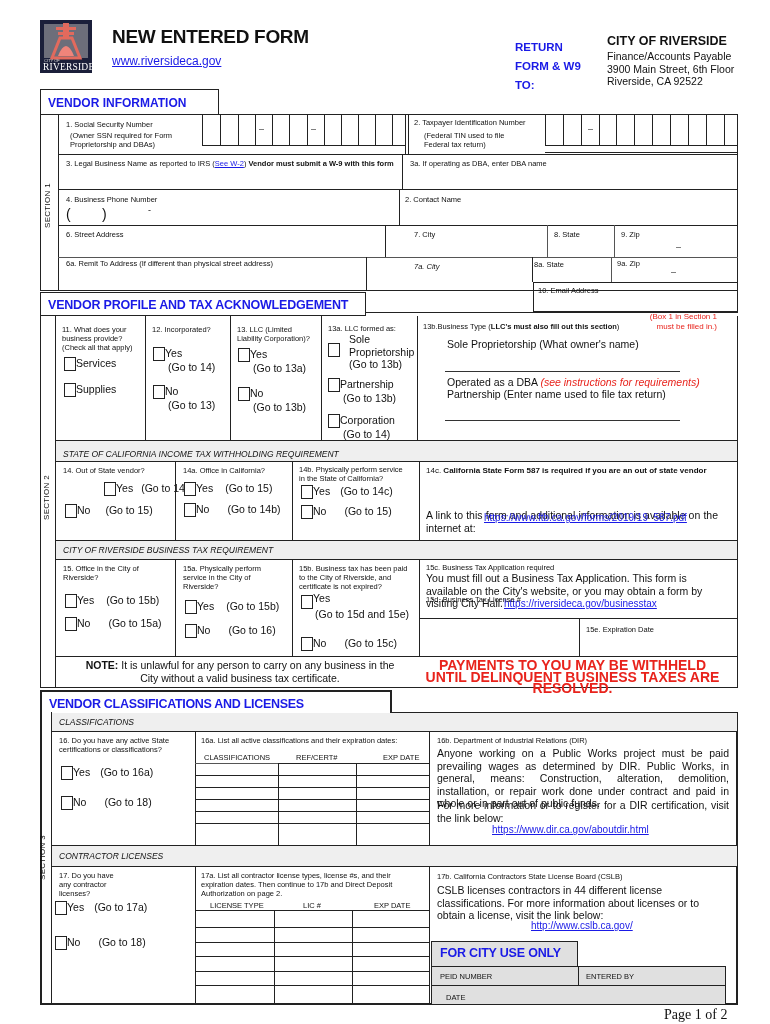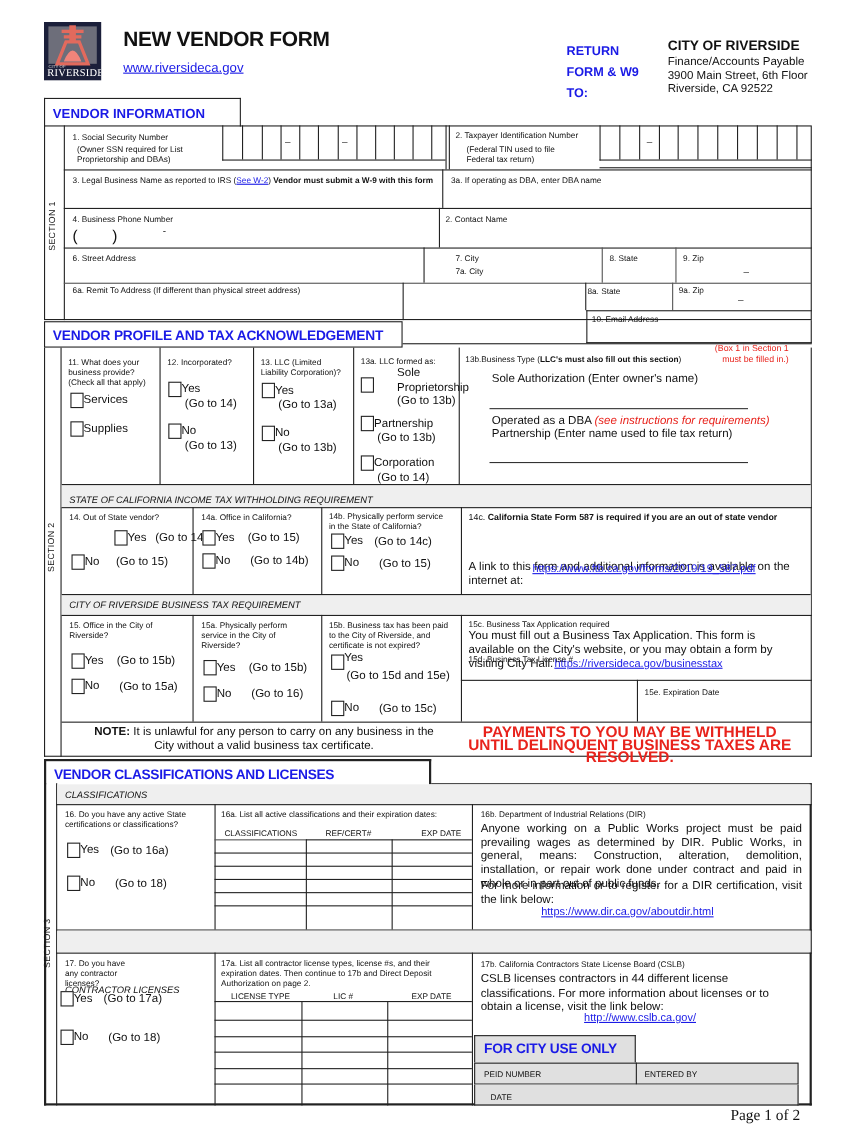--- a/index.html
+++ b/index.html
@@ -33,21 +33,21 @@
     <rect x="23" y="3" width="6" height="16" fill="#e26a5d"></rect>
     <rect x="16" y="7" width="20" height="3" fill="#e26a5d"></rect>
     <rect x="18" y="12" width="16" height="3" fill="#e26a5d"></rect>
     <polygon points="12,38 20,18 32,18 40,38" fill="none" stroke="#e26a5d" stroke-width="3"></polygon>
     <path d="M18 36 Q26 16 34 36 Z" fill="#f0847a"></path>
   </svg>
   <div class="abs" style="left:4px;top:38px;font-size:4px;color:#ddd;">CITY OF</div>
   <div class="abs" style="left:3px;top:42px;font-family:'Liberation Serif',serif;font-size:9.5px;color:#fff;letter-spacing:.2px;">RIVERSIDE</div>
 </div>
 
-<div class="abs" style="left:112px;top:26px;font-size:19px;font-weight:bold;letter-spacing:-.3px;">NEW VENDOR FORM</div>
+<div class="abs" style="left:112px;top:26px;font-size:19px;font-weight:bold;letter-spacing:-.3px;">NEW ENTERED FORM</div>
 <div class="abs link" style="left:112px;top:54px;font-size:12px;">www.riversideca.gov</div>
 
 <div class="abs blue" style="left:515px;top:38px;font-size:11.5px;font-weight:bold;line-height:19px;">
   <div>RETURN</div>
   <div>FORM &amp; W9</div>
   <div>TO:</div>
 </div>
 <div class="abs" style="left:607px;top:34px;">
   <div style="font-size:12.5px;font-weight:bold;margin-bottom:2px;">CITY OF RIVERSIDE</div>
   <div style="font-size:10.5px;line-height:12.5px;">Finance/Accounts  Payable</div>
@@ -55,21 +55,21 @@
   <div style="font-size:10.5px;line-height:12.5px;">Riverside, CA 92522</div>
 </div>
 
 <div class="hdrtab" style="left:40px;top:89px;width:179px;height:26px;font-size:12px;padding:6px 0 0 7px;">VENDOR  INFORMATION</div>
 
 <div class="abs b" style="left:40px;top:114px;width:698px;height:177px;"></div>
 <div class="vl" style="left:58px;top:114px;height:177px;"></div>
 <div class="abs vt" style="left:43px;top:178px;height:50px;">SECTION 1</div>
 
 <div class="abs tiny" style="left:66px;top:120px;text-align:center;">1. Social Security Number</div>
-<div class="abs tiny" style="left:70px;top:131px;width:115px;">(Owner SSN required for List Proprietorship and DBAs)</div>
+<div class="abs tiny" style="left:70px;top:131px;width:115px;">(Owner SSN required for Form Proprietorship and DBAs)</div>
 <div class="abs" style="left:202px;top:114px;width:203px;height:32px;border-left:1.3px solid #222;border-bottom:1.3px solid #222;">
   <div class="digitbox" style="left:17px"></div>
     <div class="digitbox" style="left:35px"></div>
     <div class="digitbox" style="left:52px"></div>
   <div class="digitbox" style="left:69px"></div>
     <div class="digitbox" style="left:86px"></div>
     <div class="digitbox" style="left:104px"></div>
   <div class="digitbox" style="left:121px"></div>
     <div class="digitbox" style="left:138px"></div>
     <div class="digitbox" style="left:155px"></div>
@@ -130,21 +130,21 @@
 <div class="vl thin" style="left:614px;top:225px;height:32px;"></div>
 <div class="abs tiny" style="left:621px;top:230px;">9. Zip</div>
 <div class="abs" style="left:616px;top:240px;width:120px;height:16px;">
   <span class="abs dash" style="left:60px;top:2px;">–</span>
 </div>
 
 <div class="hl thin" style="left:58px;top:257px;width:680px;"></div>
 <div class="abs tiny" style="left:66px;top:259px;">6a. Remit To Address (If different than physical street address)</div>
 <div class="abs" style="left:60px;top:269px;width:304px;height:18px;"></div>
 <div class="vl" style="left:366px;top:257px;height:34px;"></div>
-<div class="abs tiny" style="left:414px;top:242px;">7a. City</div>
+<div class="abs tiny" style="left:414px;top:262px;font-style:italic;">7a. City</div>
 <div class="abs" style="left:368px;top:269px;width:163px;height:14px;"></div>
 <div class="vl" style="left:532px;top:257px;height:25px;"></div>
 <div class="abs tiny" style="left:534px;top:260px;">8a. State</div>
 <div class="abs" style="left:534px;top:270px;width:75px;height:12px;"></div>
 <div class="vl thin" style="left:611px;top:257px;height:25px;"></div>
 <div class="abs tiny" style="left:617px;top:259px;">9a. Zip</div>
 <div class="abs" style="left:613px;top:269px;width:123px;height:12px;">
   <span class="abs dash" style="left:58px;top:-2px;">–</span>
 </div>
 <div class="hl" style="left:533px;top:282px;width:205px;"></div>
@@ -187,40 +187,40 @@
 </div>
 <div class="abs mid" style="left:238px;top:387px;">
   <span class="cb"></span><span>No</span>
   <div style="margin-left:15px;">(Go to 13b)</div>
 </div>
 <div class="vl" style="left:321px;top:316px;height:124px;"></div>
 
 <div class="abs tiny" style="left:328px;top:324px;">13a. LLC formed as:</div>
 <div class="abs mid" style="left:328px;top:333px;">
   <span class="cb" style="vertical-align:top;margin-top:10px;"></span>
-  <div class="abs" style="left:33px;top:0;width:70px;">
+  <div class="abs" style="left:21px;top:0;width:70px;">
     <div>Sole</div>
     <div>Proprietorship</div>
     <div>(Go to 13b)</div>
   </div>
 </div>
 <div class="abs mid" style="left:328px;top:378px;">
   <span class="cb"></span><span>Partnership</span>
   <div style="margin-left:15px;">(Go to 13b)</div>
 </div>
 <div class="abs mid" style="left:328px;top:414px;">
   <span class="cb"></span><span>Corporation</span>
   <div style="margin-left:15px;">(Go to 14)</div>
 </div>
 <div class="vl" style="left:417px;top:316px;height:124px;"></div>
 
 <div class="abs tiny" style="left:423px;top:322px;">
   <span>13b.Business Type (</span><b>LLC's must also fill out this section</b><span>)</span>
 </div>
-<div class="abs mid" style="left:447px;top:338px;">Sole Authorization  (Enter owner's name)</div>
+<div class="abs mid" style="left:447px;top:338px;">Sole Proprietorship  (What owner's name)</div>
 <div class="abs red tiny" style="left:640px;top:312px;text-align:right;width:77px;font-size:8px;line-height:10px;">
   <div>(Box 1 in Section 1</div>
   <div>must be filled in.)</div>
 </div>
 <div class="abs" style="left:445px;top:356px;width:235px;height:16px;border-bottom:1.3px solid #333;"></div>
 <div class="abs mid" style="left:447px;top:376px;">
   <span>Operated as a DBA </span><span class="red italic">(see instructions for requirements)</span>
 </div>
 <div class="abs mid" style="left:447px;top:388px;">Partnership  (Enter name used to file tax return)</div>
 <div class="abs" style="left:445px;top:405px;width:235px;height:16px;border-bottom:1.3px solid #333;"></div>
@@ -348,21 +348,21 @@
 </div>
 <div class="vl" style="left:429px;top:731px;height:114px;"></div>
 
 <div class="abs tiny" style="left:437px;top:736px;">16b. Department of Industrial Relations (DIR)</div>
 <div class="abs mid" style="left:437px;top:747px;width:292px;text-align:justify;">Anyone working on a Public Works project must be paid prevailing wages as determined by DIR. Public Works, in general, means: Construction, alteration, demolition, installation, or repair work done under contract and paid in whole or in part out of public funds.</div>
 <div class="abs mid" style="left:437px;top:799px;width:292px;text-align:justify;">For more information or to register for a DIR certification, visit the link below:</div>
 <div class="abs link" style="left:492px;top:824px;font-size:10px;">https://www.dir.ca.gov/aboutdir.html</div>
 
 <div class="hl" style="left:51px;top:845px;width:687px;"></div>
 <div class="abs gray" style="left:52px;top:846px;width:685px;height:20px;"></div>
-<div class="abs small italic" style="left:59px;top:851px;font-size:8.5px;margin-top:44px;">CONTRACTOR LICENSES</div>
+<div class="abs small italic" style="left:59px;top:851px;font-size:8.5px;">CONTRACTOR LICENSES</div>
 <div class="hl" style="left:51px;top:866px;width:687px;"></div>
 
 <div class="abs tiny" style="left:59px;top:871px;width:62px;">17. Do you have any contractor licenses?</div>
 <div class="abs mid" style="left:55px;top:901px;">
   <span class="cb"></span><span>Yes</span><span style="margin-left:10px;margin-top:16px;">(Go to 17a)</span>
 </div>
 <div class="abs mid" style="left:55px;top:936px;">
   <span class="cb"></span><span>No</span><span style="margin-left:18px;">(Go to 18)</span>
 </div>
 <div class="vl" style="left:195px;top:866px;height:139px;"></div>

